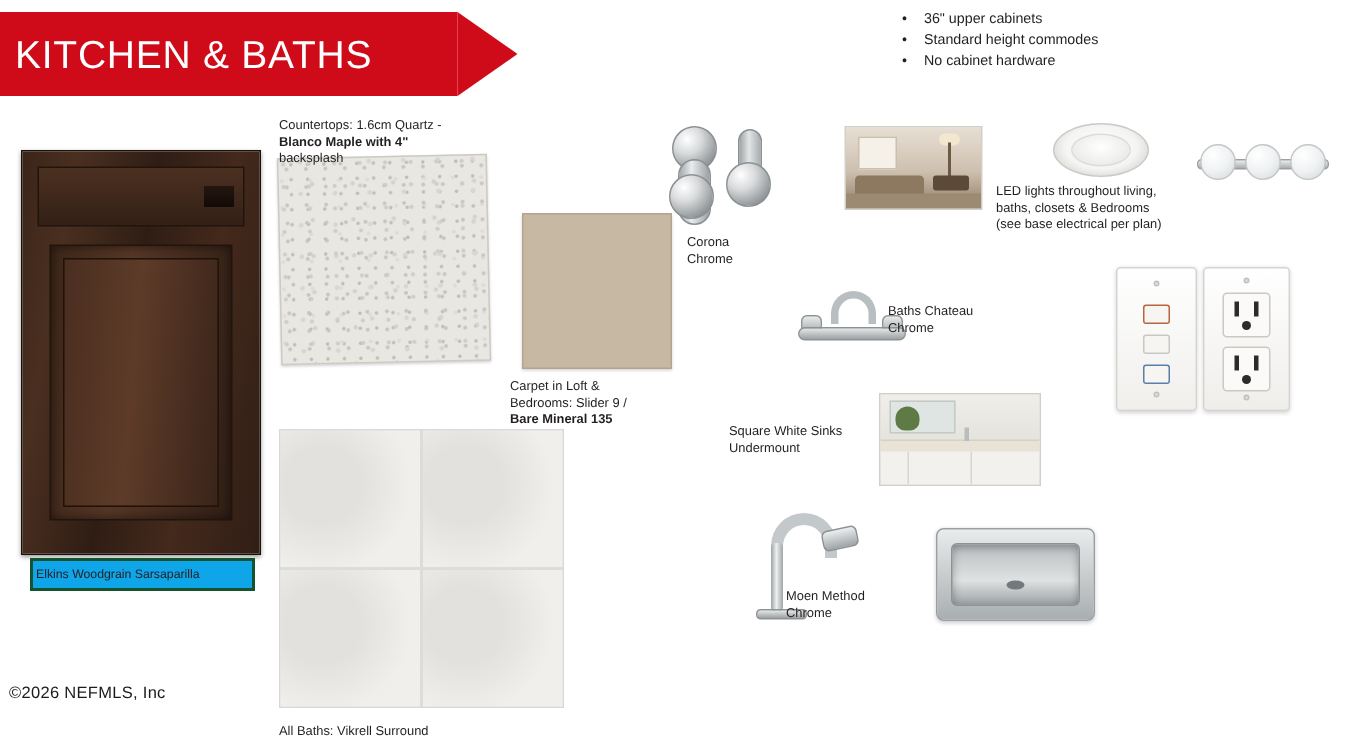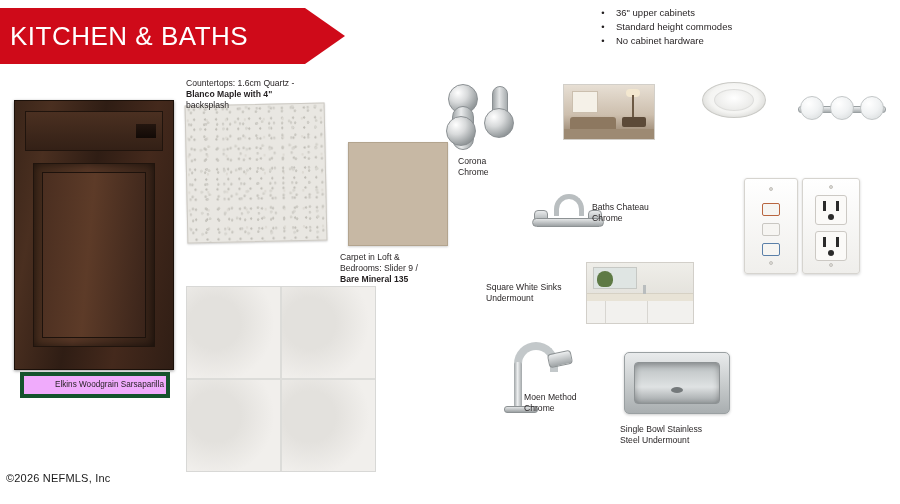--- a/index.html
+++ b/index.html
@@ -73,22 +73,22 @@
     border:1px solid #20140d;
     background:linear-gradient(95deg,#3d2719,#573726 40%,#311f15 100%);
     box-shadow:inset 0 0 8px rgba(0,0,0,.55);
   }
   .cabinet .panel-inner{
     position:absolute; inset:8px; border:1px solid #1d120c;
     background:linear-gradient(95deg,#4a2e20,#5d3b28 45%,#3a241a 100%);
   }
   .cabinet-label {
     position:absolute; left:20px; top:372px; width:150px;
-    border:4px solid #14532d; background:#f0abfc;
-    font-size:8.2px; text-align:right; padding:4px 2px; line-height:10px;
+    border:2px solid #14532d; background:#0ea5e9;
+    font-size:8.2px; text-align:left; padding:4px 2px; line-height:10px;
   }
 
   
   .quartz {
     position:absolute; left:186px; top:104px; width:140px; height:138px;
     background:#e9e7e2;
     background-image:
       radial-gradient(circle at 18% 22%, #cfcdc7 1.1px, transparent 1.6px),
       radial-gradient(circle at 62% 10%, #d8d6d0 1.3px, transparent 1.8px),
       radial-gradient(circle at 40% 55%, #c8c6bf 1px, transparent 1.5px),
@@ -295,21 +295,21 @@
   }
   .outlet .r1{top:16px;} .outlet .r2{top:52px;}
   .outlet .slotL,.outlet .slotR{position:absolute;top:5px;width:3px;height:10px;background:#2b2b2b;}
   .outlet .slotL{left:7px;} .outlet .slotR{right:7px;}
   .outlet .ground{position:absolute;left:50%;margin-left:-3px;bottom:4px;width:6px;height:6px;border-radius:50% 50% 50% 50%;background:#2b2b2b;}
   .outlet .screw{position:absolute;left:50%;margin-left:-2px;width:4px;height:4px;border-radius:50%;background:#dedcd7;border:1px solid #c3c1bc;}
   .outlet .s-top{top:6px;} .outlet .s-bot{bottom:6px;}
 
   
   .copyright {
-    position:absolute; left:6px; top:472px;
+    position:absolute; left:6px; top:456px;
     font-size:11px; color:#1a1a1a; letter-spacing:0.2px;
   }
 </style>
 </head>
 <body>
 
 <div class="stage">
 
   <div class="banner">
     <div class="bar"></div>
@@ -354,20 +354,21 @@
     <div>Bedrooms: Slider 9 /</div>
     <div><b>Bare Mineral 135</b></div>
   </div>
 
   <div class="tilegrid">
     <span></span>
     <span></span>
     <span></span>
     <span></span>
   </div>
+  <div class="cap" style="left:186px; top:482px; width:190px;">All Baths: Vikrell Surround</div>
 
   <div class="knob" style="left:440px; top:82px; width:100px; height:76px;">
     <div class="ball" style="left:8px; top:2px;"></div>
     <div class="plate" style="left:12px; top:24px;"></div>
     <div class="ball" style="left:6px; top:34px;"></div>
     <div class="rose" style="left:52px; top:4px;"></div>
     <div class="ball" style="left:44px; top:26px;"></div>
   </div>
   <div class="cap" style="left:458px; top:156px; width:88px;">
     <div>Corona</div>
@@ -380,20 +381,25 @@
     <div class="lampstem"></div>
     <div class="sofa"></div>
     <div class="table"></div>
     <div class="rug"></div>
   </div>
 
   <div class="canlight">
     <div class="ring"></div>
     <div class="inner"></div>
   </div>
+  <div class="cap" style="left:664px; top:122px; width:148px;">
+    <div>LED lights throughout living,</div>
+    <div>baths, closets &amp; Bedrooms</div>
+    <div>(see base electrical per plan)</div>
+  </div>
 
   <div class="barlight">
     <div class="bar"></div>
     <div class="globe g1"></div>
     <div class="globe g2"></div>
     <div class="globe g3"></div>
   </div>
 
   <div class="faucet-chateau">
     <div class="spout"></div>
@@ -427,24 +433,20 @@
   <div class="cap" style="left:524px; top:392px; width:100px;">
     <div>Moen Method</div>
     <div>Chrome</div>
   </div>
 
   <div class="sink">
     <div class="basin">
       <div class="drain"></div>
     </div>
   </div>
-  <div class="cap" style="left:620px; top:424px; width:116px;">
-    <div>Single Bowl Stainless</div>
-    <div>Steel Undermount</div>
-  </div>
 
   <div class="mediaplate">
     <div class="screw s-top"></div>
     <div class="port p1"></div>
     <div class="port p2"></div>
     <div class="port p3"></div>
     <div class="screw s-bot"></div>
   </div>
 
   <div class="outlet">

